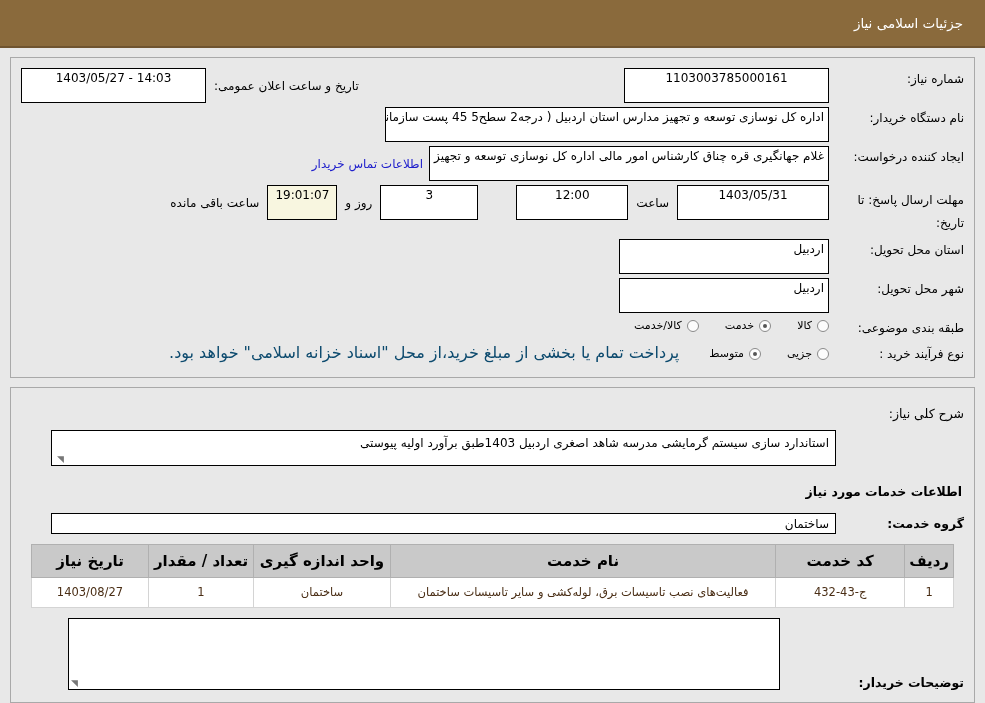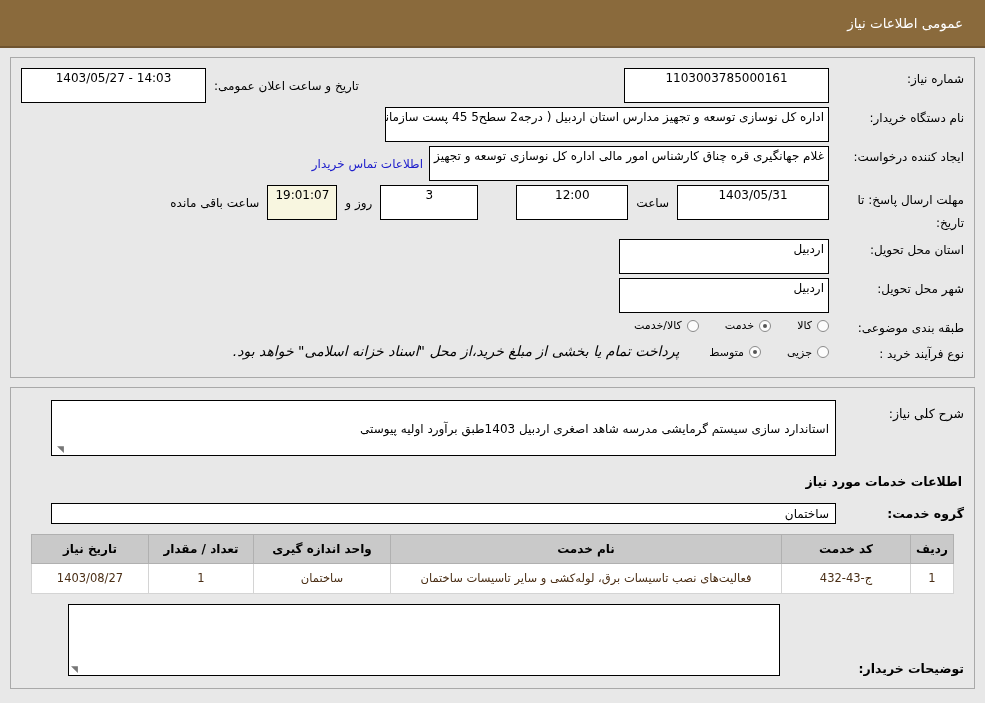--- a/index.html
+++ b/index.html
@@ -188,24 +188,23 @@
     content: "";
     position: absolute;
     left: 3px; top: 3px;
     width: 4px; height: 4px;
     border-radius: 50%;
     background: #555;
   }
   .radio-label { font-size: 11px; color: #000; }
 
   .note-txt {
-    font-size: 14px;
-    color: #000000;
+    font-size: 16px;
+    color: #0c4a6e;
     white-space: nowrap;
-    font-style: italic;
   }
 
   
   .panel-mid { padding: 12px 10px 12px 10px; }
 
   .desc-row {
     display: flex;
     align-items: flex-start;
     gap: 8px;
   }
@@ -213,29 +212,30 @@
     width: 120px;
     flex: 0 0 120px;
     text-align: right;
     font-weight: normal;
     font-size: 12.5px;
     padding-top: 6px;
   }
   .textarea-box {
     background: #ffffff;
     border: 1px solid #000;
-    height: 56px;
+    height: 36px;
     flex: 0 0 785px;
     box-sizing: border-box;
-    padding: 20px 6px;
+    padding: 4px 6px;
     font-size: 12px;
     line-height: 16px;
     position: relative;
     overflow: hidden;
     text-align: right;
+    margin-top: 30px;
   }
   .resize-grip {
     position: absolute;
     left: 2px;
     bottom: 1px;
     width: 10px;
     height: 10px;
     color: #777;
     font-size: 9px;
     line-height: 10px;
@@ -289,21 +289,21 @@
     background: #fff;
     font-size: 11.5px;
   }
   table.items th {
     background: #c9c9c9;
     border: 1px solid #b0b0b0;
     color: #000;
     font-weight: bold;
     padding: 7px 4px;
     text-align: center;
-    font-size: 12px;
+    font-size: 15px;
   }
   table.items td {
     border: 1px solid #d4d4d4;
     padding: 7px 6px;
     text-align: center;
     color: #4a2e15;
     font-size: 11.5px;
     line-height: 15px;
   }
   .col-radif { width: 34px; }
@@ -367,21 +367,21 @@
 </head>
 <body>
 
 <div class="watermark">
   <div class="wm-shield"></div>
   <div class="wm-text">AriaTender.net</div>
   <div class="wm-text2">AriaTender.net</div>
 </div>
 
 <div class="page-header">
-  <span class="title">عمومی اطلاعات نیاز</span>
+  <span class="title">جزئیات اسلامی نیاز</span>
 </div>
 
 <div class="panel panel-top">
 
   <div class="frow">
     <div class="flabel">شماره نیاز:</div>
     <div class="fval">
       <div class="tbox w-need-no ltr">1103003785000161</div>
       <div style="flex:1;"></div>
       <span class="inline-txt">تاریخ و ساعت اعلان عمومی:</span>

